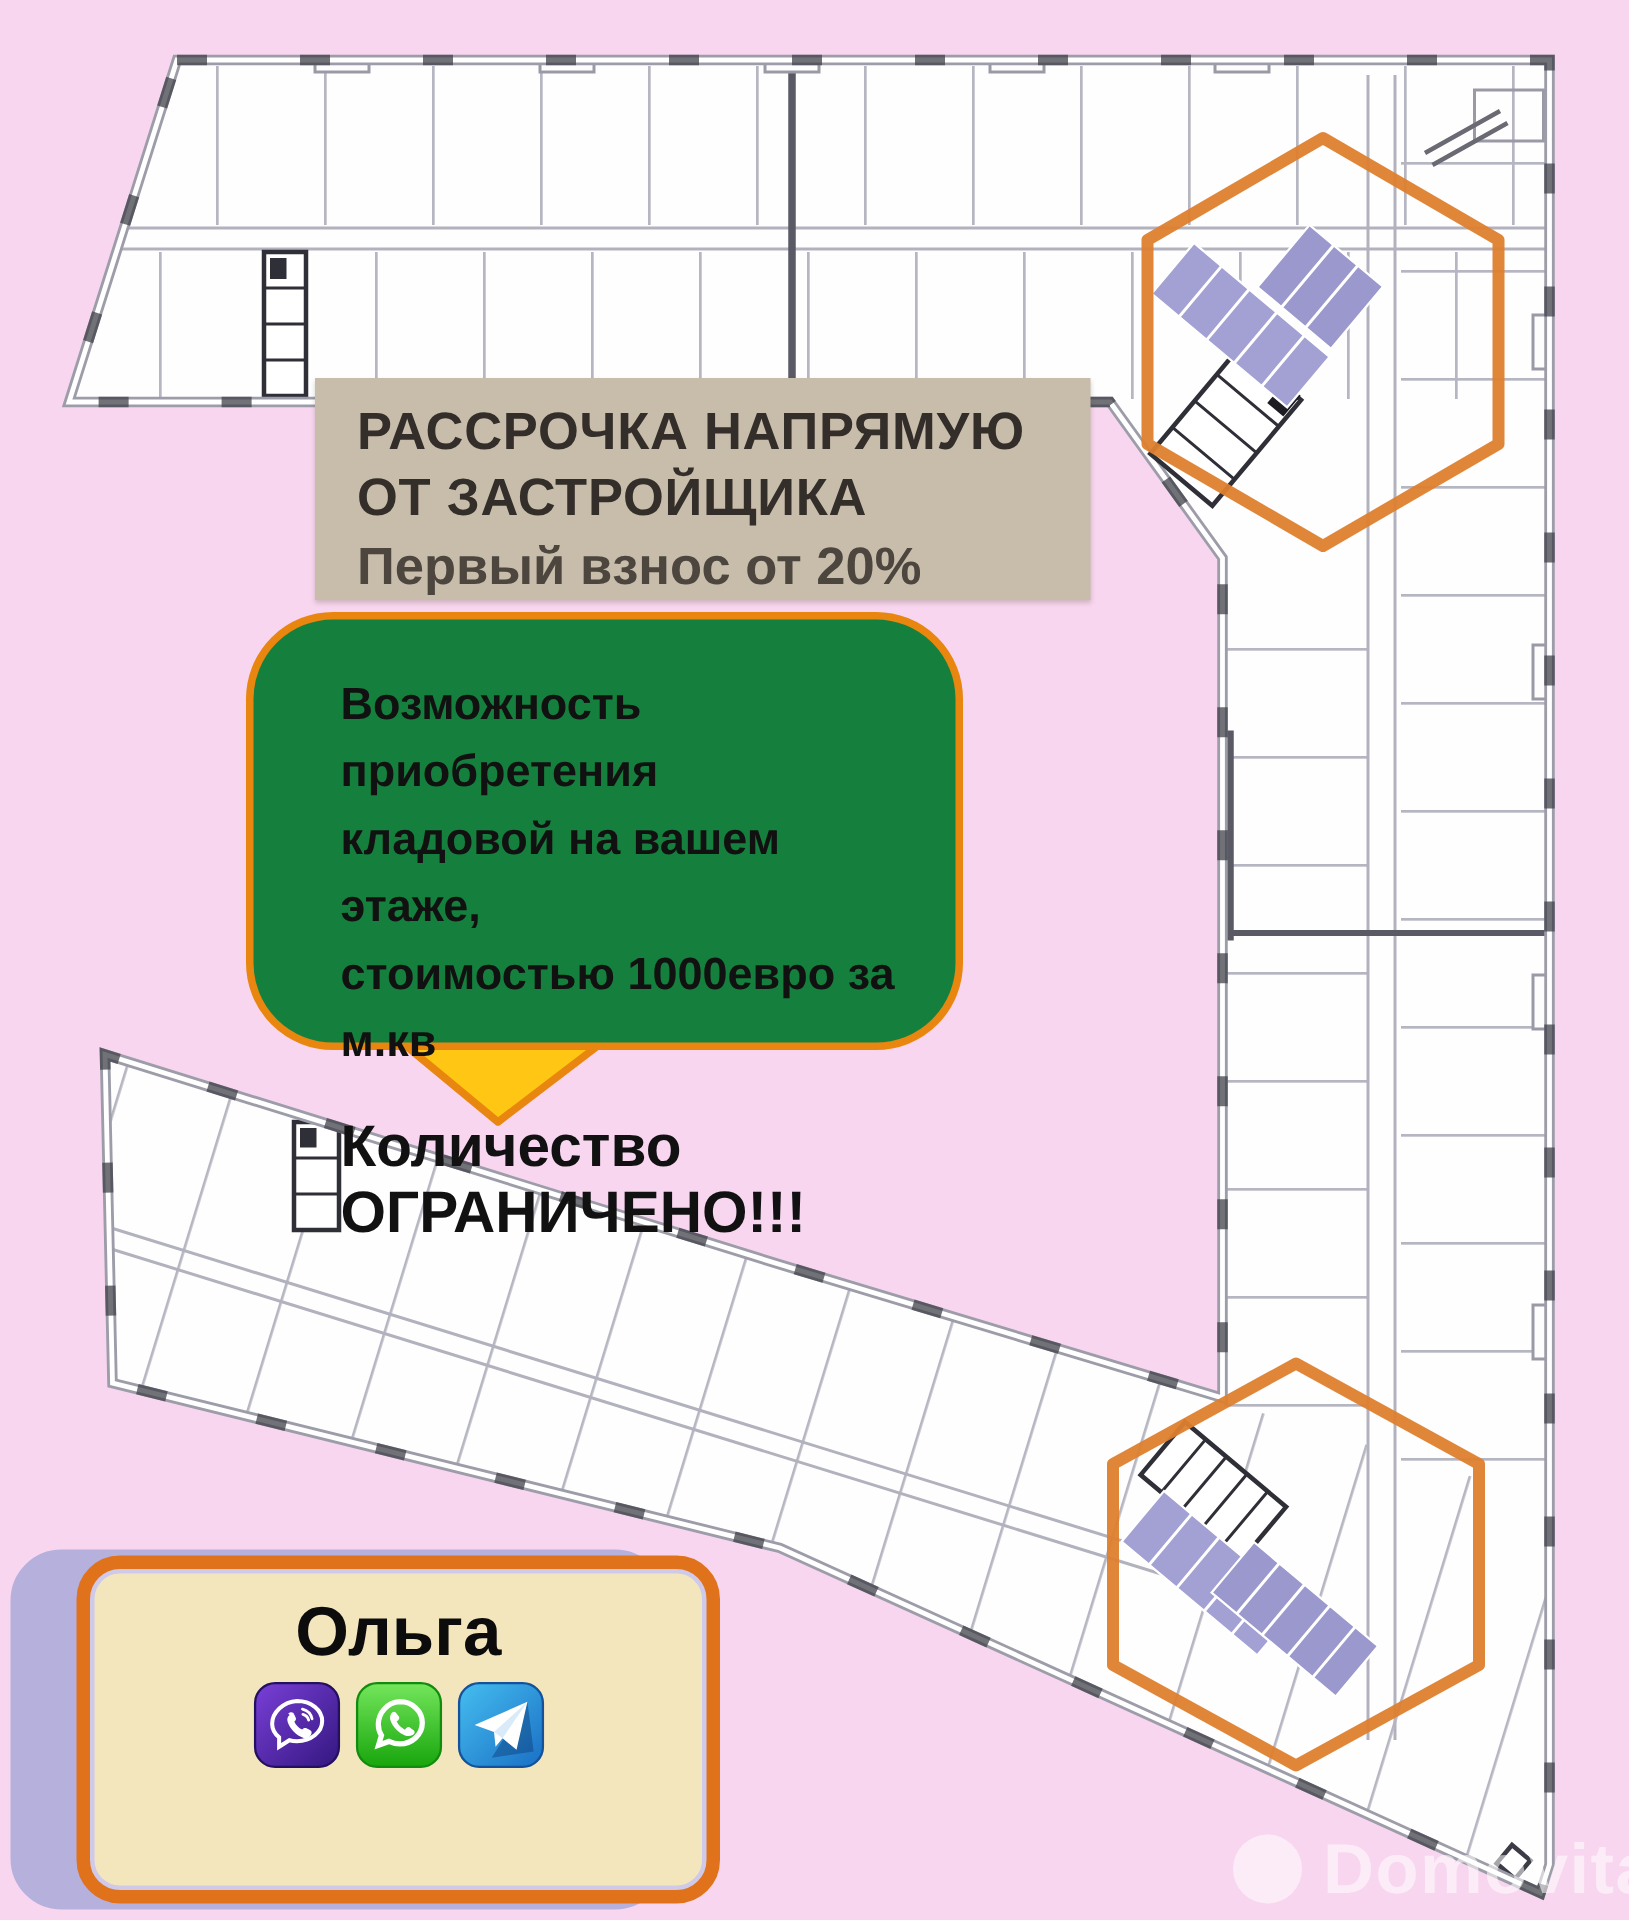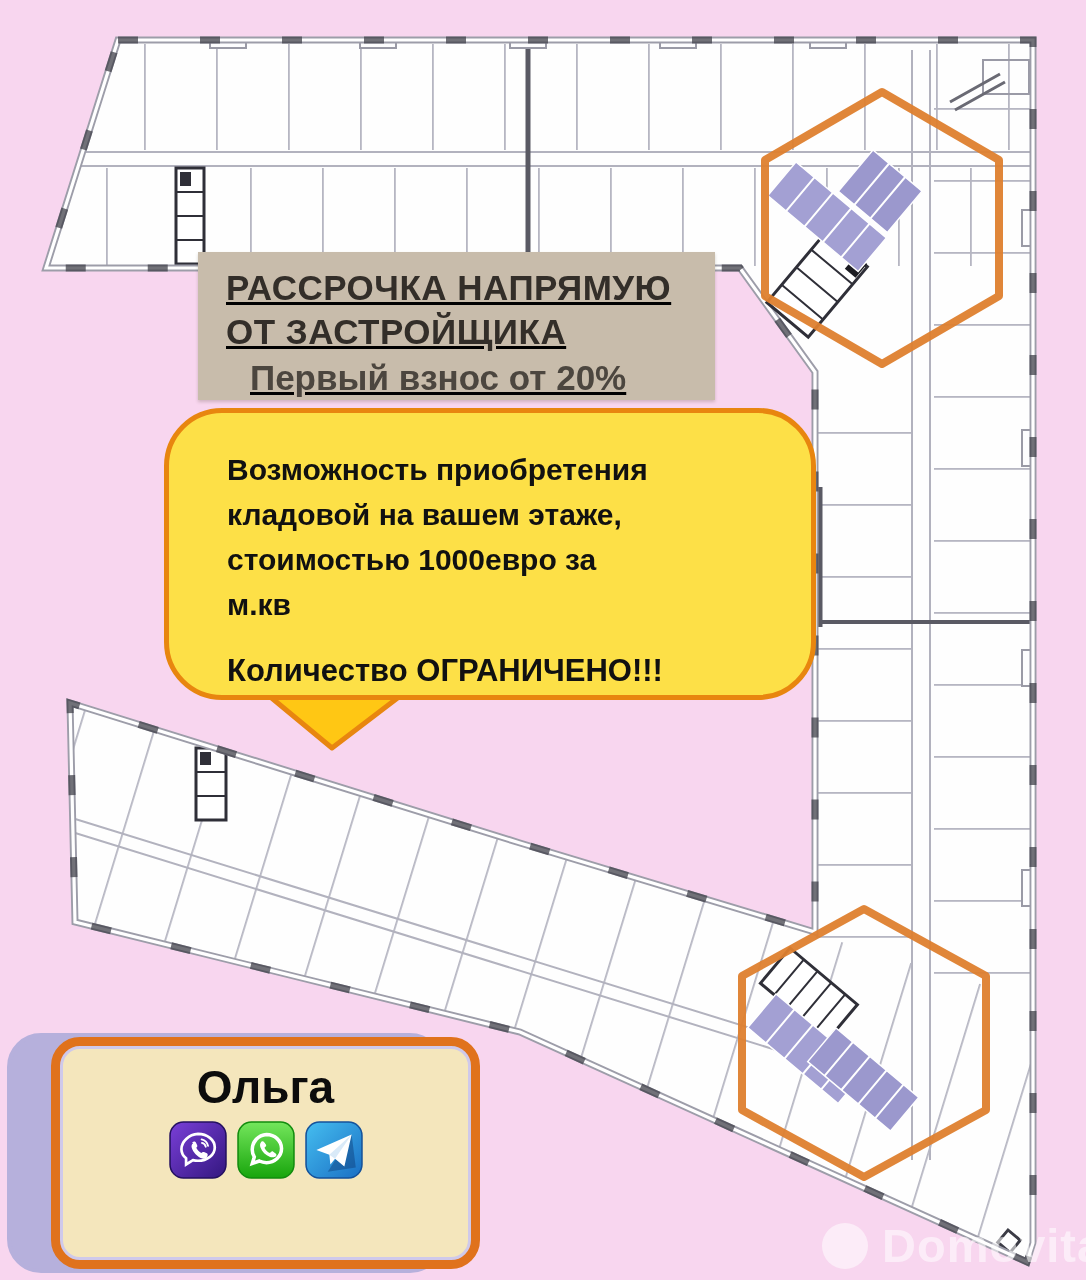--- a/index.html
+++ b/index.html
@@ -4,35 +4,35 @@
 <style>
   html,body{margin:0;padding:0;}
   body{width:1086px;height:1280px;overflow:hidden;
        font-family:"Liberation Sans","DejaVu Sans",sans-serif;}
   #canvas{position:relative;width:1086px;height:1280px;background:#f8d6ef;overflow:hidden;}
 
   
   #plan-svg{position:absolute;left:0;top:0;z-index:1;}
 
   
-  .banner{position:absolute;left:198px;top:252px;width:517px;height:148px;
+  .banner{position:absolute;left:210px;top:252px;width:517px;height:148px;
           background:#c8bcab;z-index:3;box-sizing:border-box;
-          padding:14px 0 0 28px;box-shadow:0 2px 3px rgba(90,80,60,.25);text-decoration:underline;}
+          padding:14px 0 0 28px;box-shadow:0 2px 3px rgba(90,80,60,.25);}
   .banner-heading{font-size:35px;font-weight:bold;letter-spacing:.5px;
                   color:#332e29;line-height:44px;white-space:pre-line;}
   .banner-subheading{font-size:35px;font-weight:bold;color:#4c463f;
-                     line-height:44px;margin-top:2px;margin-left:24px;}
-
-  
-  .bubble{position:absolute;left:164px;top:408px;width:652px;height:292px;
-          background:#fde047;border:5px solid #e8860f;border-radius:58px;
+                     line-height:44px;margin-top:2px;}
+
+  
+  .bubble{position:absolute;left:164px;top:408px;width:478px;height:292px;
+          background:#15803d;border:5px solid #e8860f;border-radius:58px;
           z-index:4;box-sizing:border-box;padding:34px 30px 0 58px;}
   .bubble-body{font-size:30px;font-weight:bold;color:#111;line-height:45px;
                white-space:pre-line;}
-  .bubble-warning{font-size:31px;font-weight:bold;color:#111;margin-top:26px;}
+  .bubble-warning{font-size:39px;font-weight:bold;color:#111;margin-top:26px;}
 
   
   .card{position:absolute;left:7px;top:1033px;width:437px;height:240px;z-index:5;
         border:4px solid #b6b0dc;border-radius:34px;box-sizing:border-box;background:#b6b0dc;}
   .card-orange{width:100%;height:100%;border:9px solid #e0721c;border-radius:29px;
                box-sizing:border-box;background:#e0721c;margin-left:40px;}
   .card-inner{width:100%;height:100%;border:3px solid #cfc9ea;border-radius:20px;
               box-sizing:border-box;background:#f4e6bc;text-align:center;
               padding-top:12px;overflow:hidden;}
   .card-name{font-size:46px;font-weight:bold;color:#0c0c0c;line-height:52px;}

